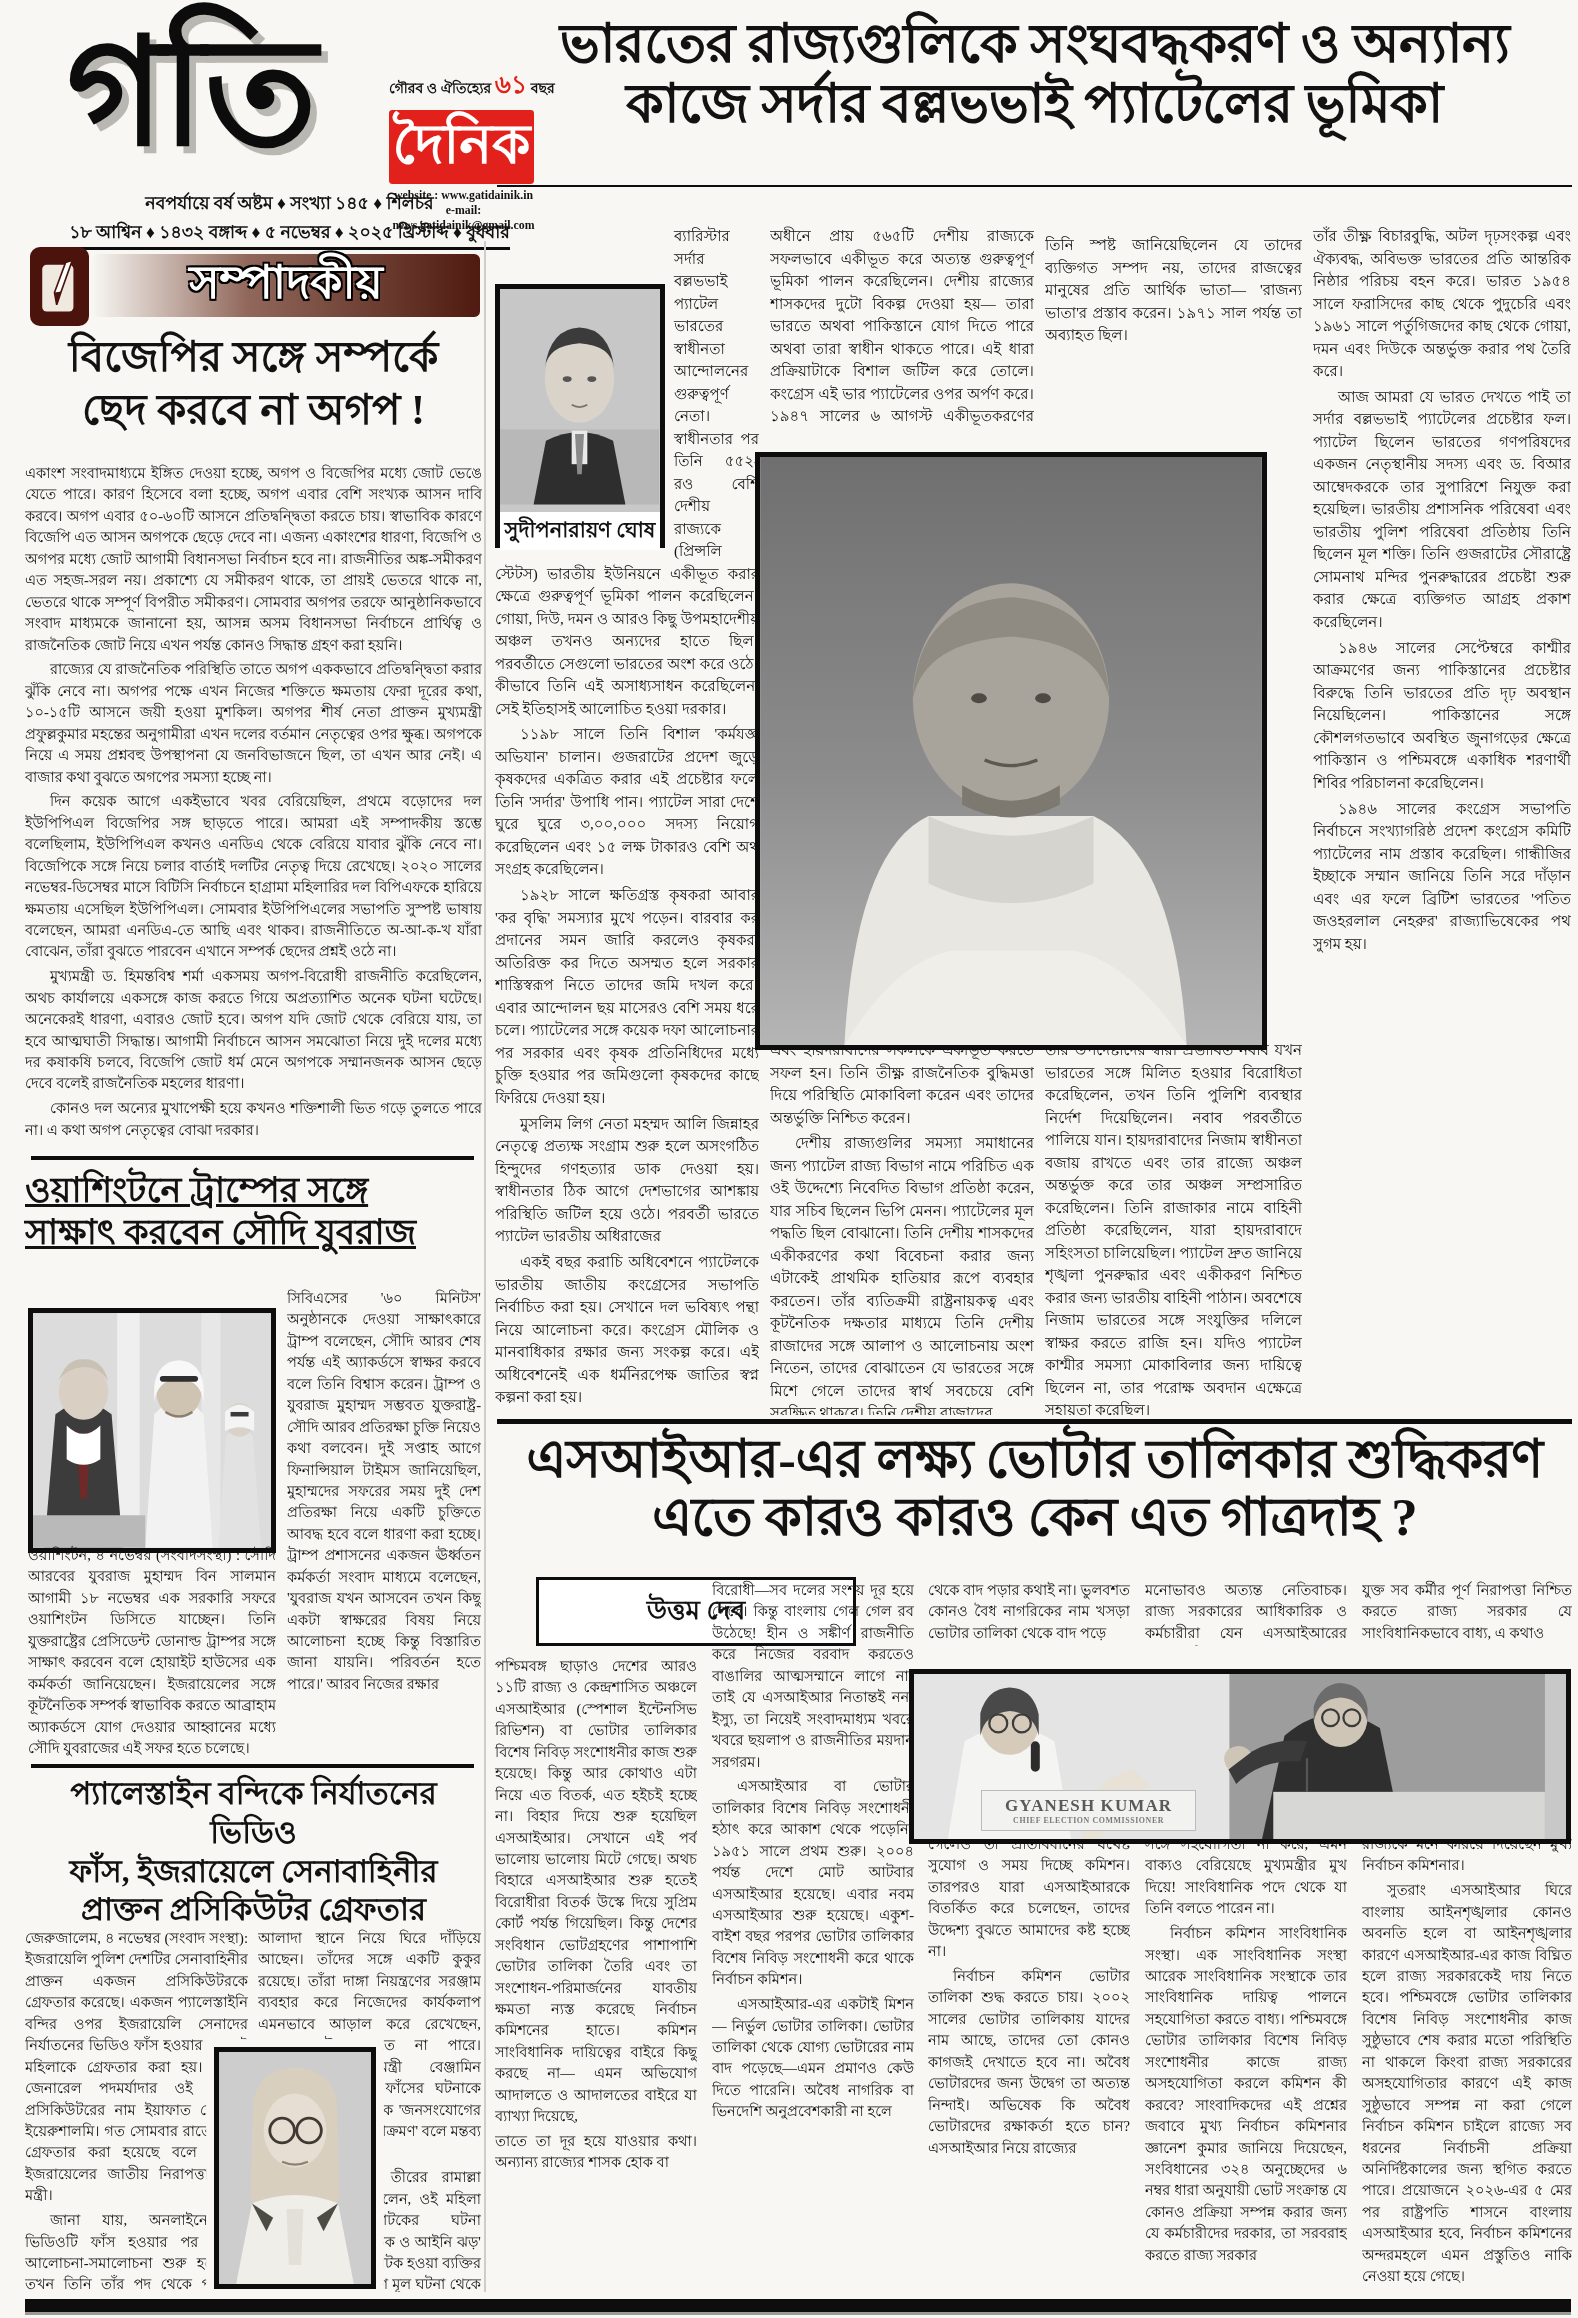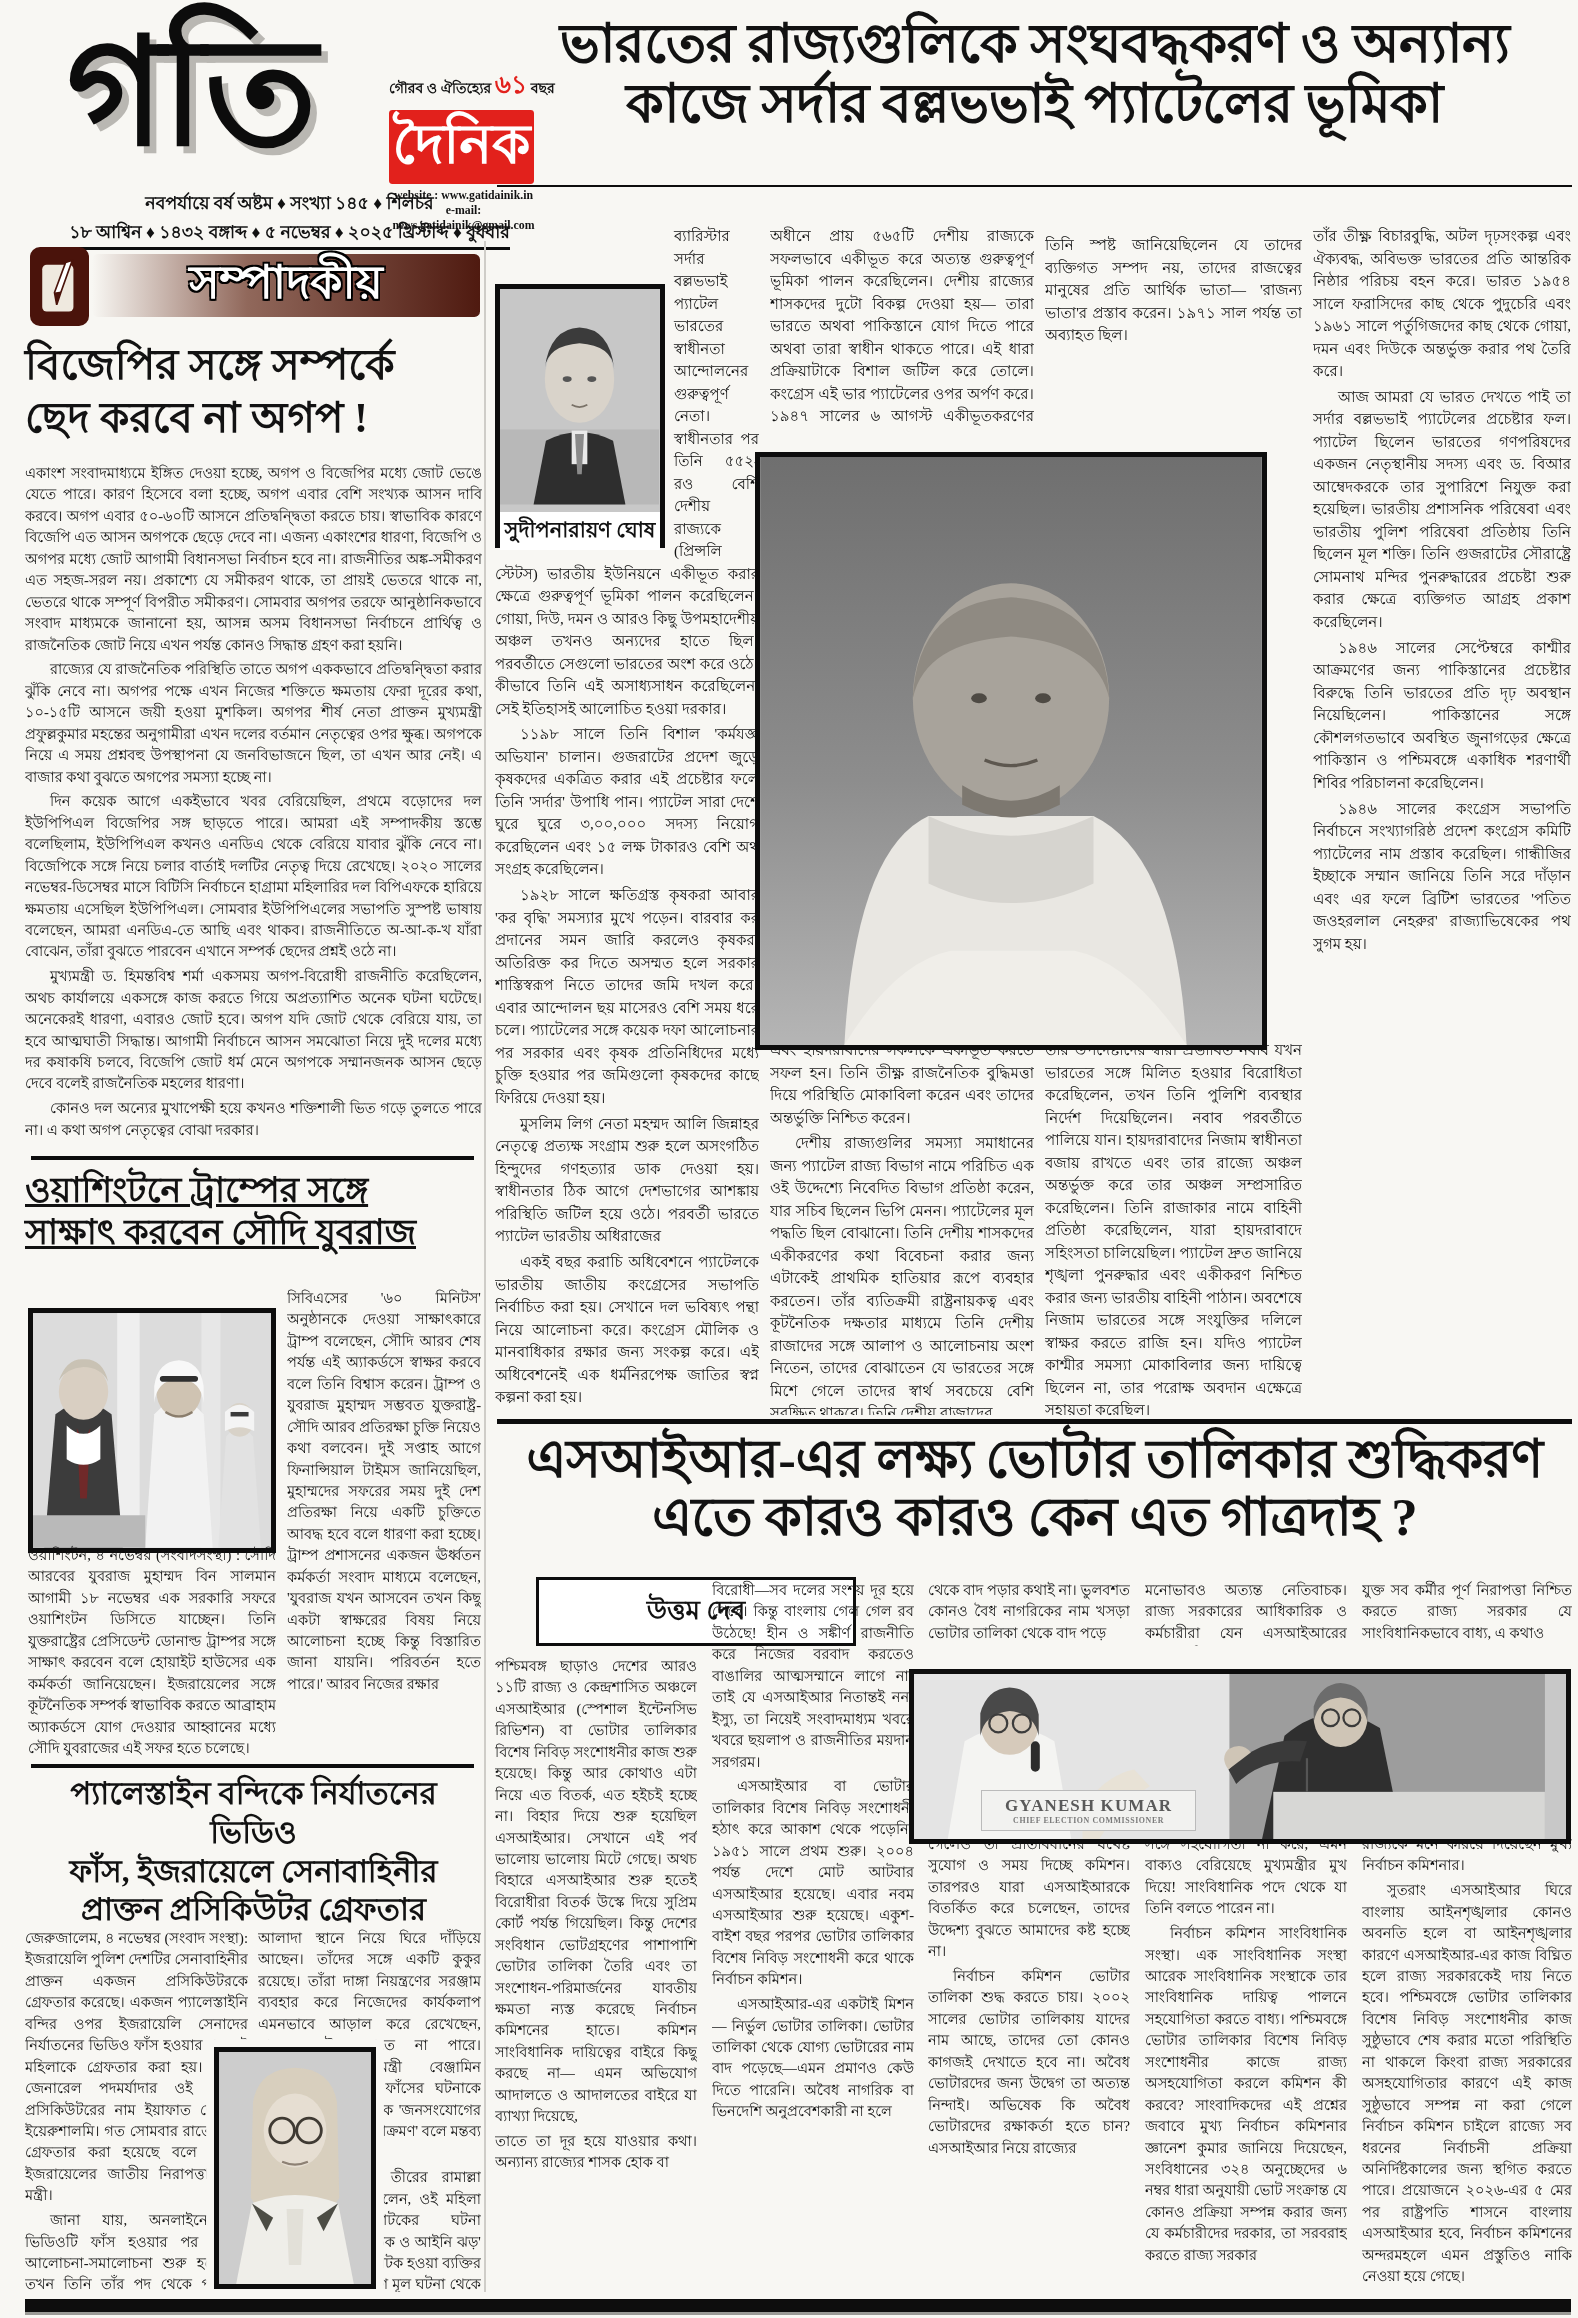--- a/index.html
+++ b/index.html
@@ -15,21 +15,21 @@
   .logo{font-size:150px;font-weight:900;line-height:1;color:#0c0c0c;
         text-shadow:6.7px 6.7px 0 #b9b7b2;letter-spacing:-3.4px;}
   .tagline{font-size:14px;font-weight:700;white-space:nowrap;}
   .tagline .num{color:#e2211c;font-size:25px;font-weight:900;}
   .dailybox{background:#e2211c;border-radius:3.4px;color:#ffffff;display:flex;
             align-items:center;justify-content:center;font-size:55px;font-weight:900;}
   .mhsmall{font-size:11.8px;font-weight:700;text-align:center;}
   .dateline{font-size:17.4px;font-weight:800;text-align:center;white-space:nowrap;}
   
   .lead-head{font-size:54px;font-weight:900;text-align:center;line-height:1.12;letter-spacing:-0.6px;}
-  .ed-head{font-size:42px;font-weight:900;text-align:left;line-height:1.25;margin-top:8px;}
+  .ed-head{font-size:42px;font-weight:900;text-align:center;line-height:1.25;}
   .sec-head{font-size:35px;font-weight:900;line-height:1.2;text-decoration:underline;}
   .pal-head{font-size:31px;font-weight:900;text-align:center;line-height:1.25;}
   .sir-head{font-size:53px;font-weight:900;text-align:center;line-height:1.1;letter-spacing:-0.6px;}
   
   .ed-banner-bar{background:linear-gradient(90deg,rgba(79,26,16,0) 0%,rgba(110,56,40,.75) 40%,#4f1a10 100%);
                  border-radius:5.6px;display:flex;align-items:center;justify-content:center;}
   .ed-banner-text{font-size:46px;font-weight:900;color:#ffffff;
         text-shadow:-1.7px -1.7px 0 #000,1.7px -1.7px 0 #000,-1.7px 1.7px 0 #000,1.7px 1.7px 0 #000,0 2.2px 0 #000;}
   .pen-box{background:#4a130b;border-radius:10px;display:flex;align-items:center;justify-content:center;}
   

